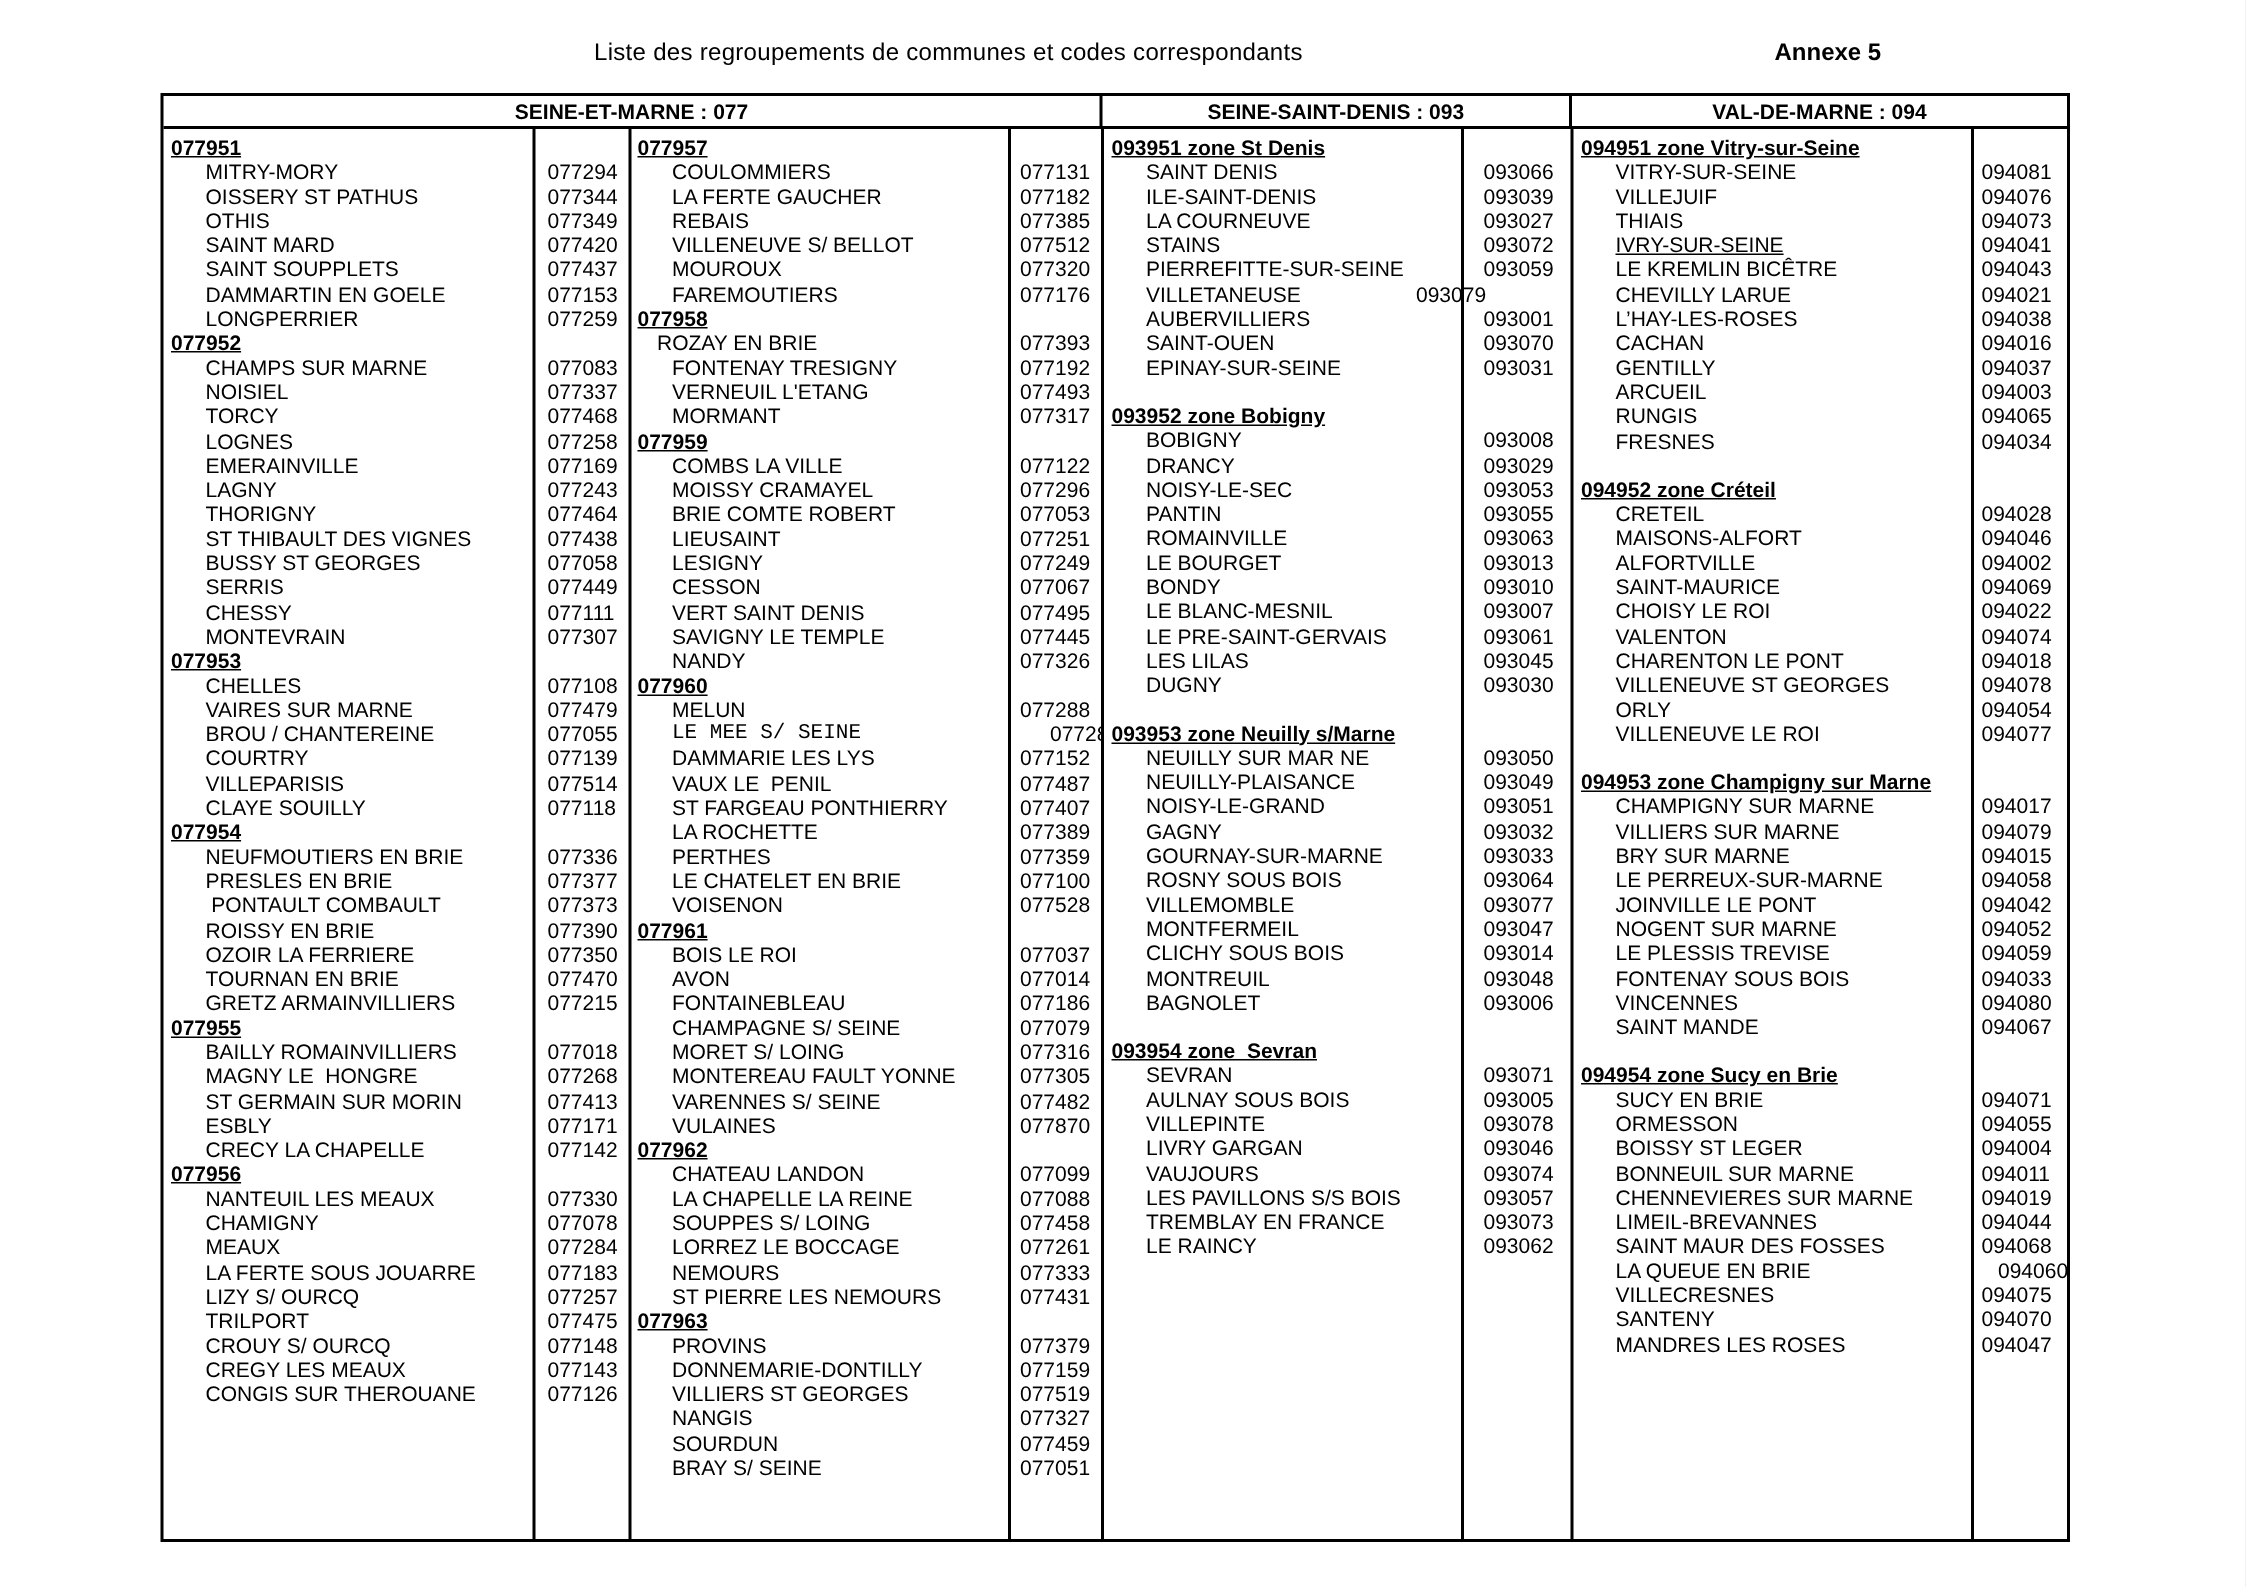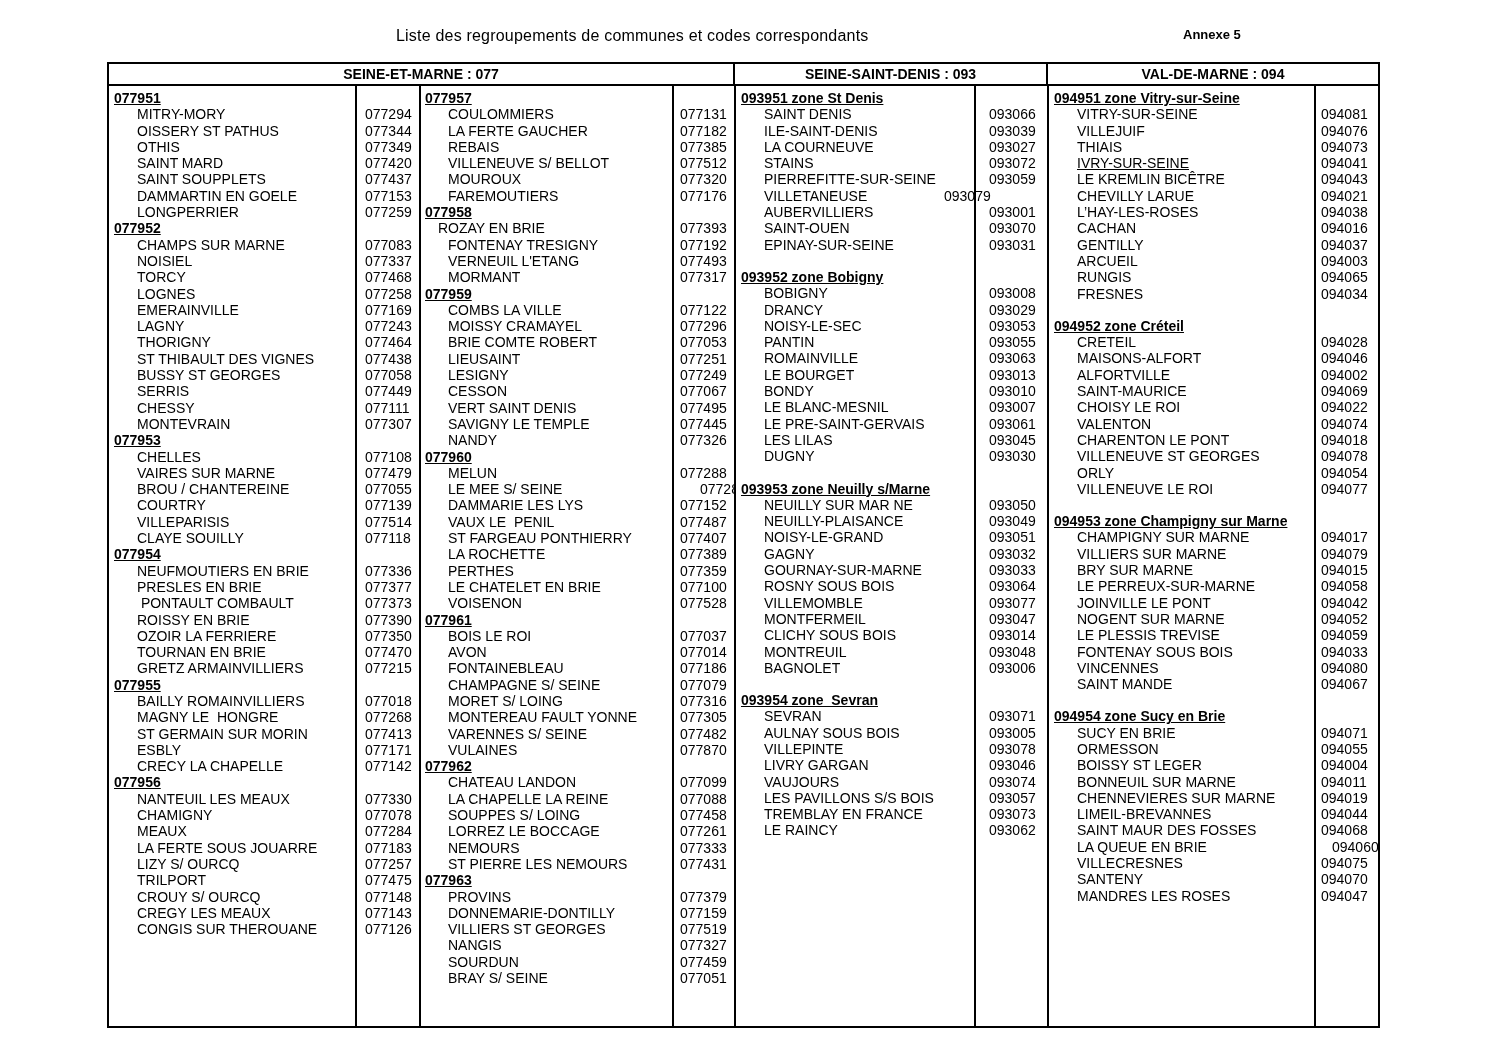--- a/index.html
+++ b/index.html
@@ -7,21 +7,21 @@
     position:relative; width:1497px; height:1058px;
     background:#ffffff; font-family:"Liberation Sans", sans-serif;
     color:#000; overflow:hidden;
   }
   .doc-title {
     position:absolute; left:396px; top:27px;
     font-size:16px; letter-spacing:0.2px; white-space:pre;
   }
   .annex {
     position:absolute; left:1183px; top:27px;
-    font-size:13px; font-weight:bold; white-space:pre;
+    font-size:16px; font-weight:bold; white-space:pre;
   }
   .table {
     position:absolute; left:107px; top:62px;
     width:1273px; height:966px;
     border:2px solid #000; box-sizing:border-box;
   }
   .thead {
     position:absolute; left:0; top:0; width:100%; height:22px;
     border-bottom:2px solid #000; box-sizing:border-box;
     display:flex;
@@ -175,21 +175,21 @@
             <div class="row"><span class="commune" style="width: 252px;">LIEUSAINT</span><span class="code" style="padding-left: 8px;">077251</span></div>
             <div class="row"><span class="commune" style="width: 252px;">LESIGNY</span><span class="code" style="padding-left: 8px;">077249</span></div>
             <div class="row"><span class="commune" style="width: 252px;">CESSON</span><span class="code" style="padding-left: 8px;">077067</span></div>
             <div class="row"><span class="commune" style="width: 252px;">VERT SAINT DENIS</span><span class="code" style="padding-left: 8px;">077495</span></div>
             <div class="row"><span class="commune" style="width: 252px;">SAVIGNY LE TEMPLE</span><span class="code" style="padding-left: 8px;">077445</span></div>
             <div class="row"><span class="commune" style="width: 252px;">NANDY</span><span class="code" style="padding-left: 8px;">077326</span></div>
           </div>
           <div class="zone-group">
             <div class="row"><span class="zone-label">077960</span></div>
             <div class="row"><span class="commune" style="width: 252px;">MELUN</span><span class="code" style="padding-left: 8px;">077288</span></div>
-            <div class="row"><span class="commune" style="width: 272px;">LE MEE S/ SEINE</span><span class="code" style="padding-left: 8px;">077285</span></div>
+            <div class="row"><span class="commune" style="width: 272px; font-family: Liberation Mono, monospace;">LE MEE S/ SEINE</span><span class="code" style="padding-left: 8px;">077285</span></div>
             <div class="row"><span class="commune" style="width: 252px;">DAMMARIE LES LYS</span><span class="code" style="padding-left: 8px;">077152</span></div>
             <div class="row"><span class="commune" style="width: 252px;">VAUX LE  PENIL</span><span class="code" style="padding-left: 8px;">077487</span></div>
             <div class="row"><span class="commune" style="width: 252px;">ST FARGEAU PONTHIERRY</span><span class="code" style="padding-left: 8px;">077407</span></div>
             <div class="row"><span class="commune" style="width: 252px;">LA ROCHETTE</span><span class="code" style="padding-left: 8px;">077389</span></div>
             <div class="row"><span class="commune" style="width: 252px;">PERTHES</span><span class="code" style="padding-left: 8px;">077359</span></div>
             <div class="row"><span class="commune" style="width: 252px;">LE CHATELET EN BRIE</span><span class="code" style="padding-left: 8px;">077100</span></div>
             <div class="row"><span class="commune" style="width: 252px;">VOISENON</span><span class="code" style="padding-left: 8px;">077528</span></div>
           </div>
           <div class="zone-group">
             <div class="row"><span class="zone-label">077961</span></div>

